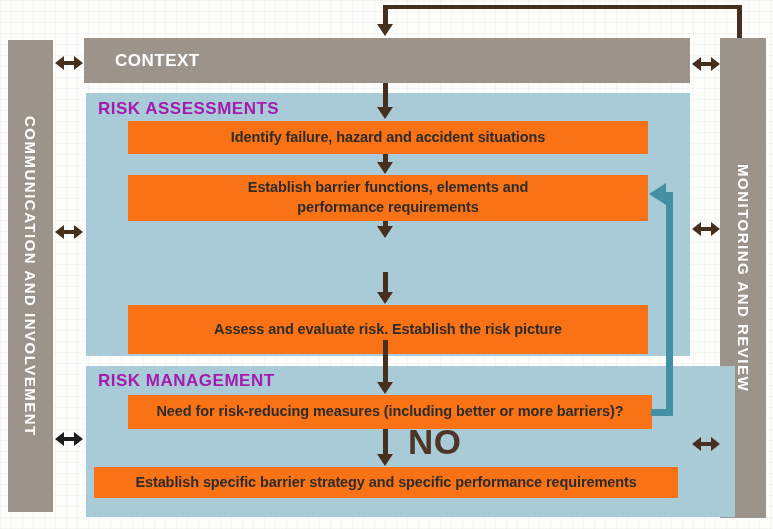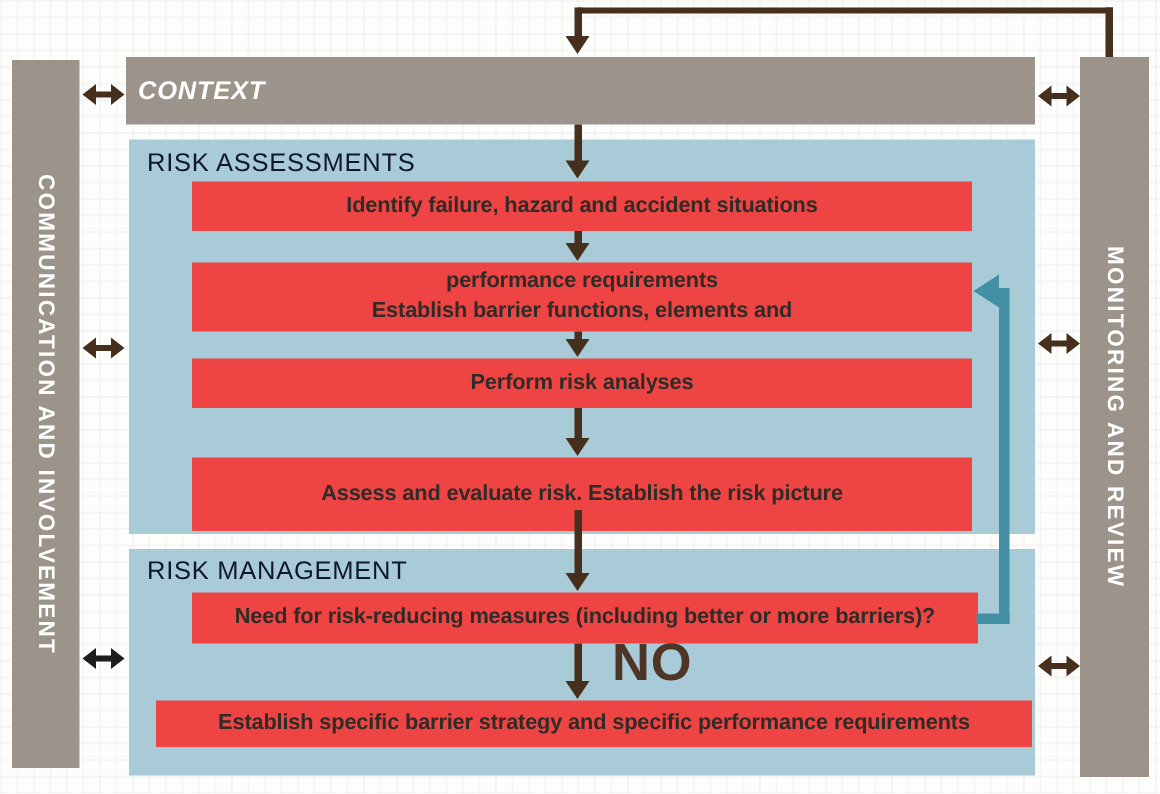--- a/index.html
+++ b/index.html
@@ -12,25 +12,25 @@
       linear-gradient(90deg, rgba(150,150,150,0.07) 1px, transparent 1px);
     background-size:11px 11px;
   }
   .bar{position:absolute;background:#9c948a;}
   .vlabel{
     width:100%;height:100%;display:flex;align-items:center;justify-content:center;
     writing-mode:vertical-rl;text-orientation:mixed;
     color:#ffffff;font-weight:700;font-size:15px;letter-spacing:1.5px;white-space:nowrap;
   }
   .context-bar{position:absolute;left:84px;top:38px;width:606px;height:45px;background:#9c948a;}
-  .context-bar .hlabel{color:#fff;font-weight:700;font-size:17px;letter-spacing:.5px;line-height:45px;padding-left:8px;font-style:italic;}
+  .context-bar .hlabel{color:#fff;font-weight:700;font-size:17px;letter-spacing:.5px;line-height:45px;padding-left:31px;}
   .panel{position:absolute;left:86px;width:604px;background:#a8cbd7;}
-  .panel-title{position:absolute;left:12px;color:#0f172a;font-weight:400;font-size:17px;letter-spacing:.5px;}
+  .panel-title{position:absolute;left:12px;color:#a21caf;font-weight:700;font-size:17px;letter-spacing:.5px;}
   .wbox{
-    position:absolute;background:#ef4444;display:flex;flex-direction:column;
+    position:absolute;background:#f97316;display:flex;flex-direction:column;
     align-items:center;justify-content:center;text-align:center;
     color:#2f2c28;font-weight:700;font-size:14.5px;line-height:1.35;letter-spacing:-0.1px;
   }
   
   .varrow{position:absolute;width:17px;}
   .varrow .shaft{position:absolute;left:6px;top:0;bottom:10px;width:5px;background:#46301d;}
   .varrow .head{position:absolute;left:0;bottom:0;width:0;height:0;
     border-left:8.5px solid transparent;border-right:8.5px solid transparent;border-top:12px solid #46301d;}
   
   .darrow{position:absolute;height:14px;width:28px;}
@@ -77,38 +77,35 @@
   <div class="context-bar">
     <div class="hlabel">CONTEXT</div>
   </div>
 
   <div class="panel" style="top:93px;height:263px;">
     <div class="panel-title" style="top:6px;">RISK ASSESSMENTS</div>
     <div class="wbox" style="left:42px;top:28px;width:520px;height:33px;">
       <span>Identify failure, hazard and accident situations</span>
     </div>
     <div class="wbox" style="left:42px;top:82px;width:520px;height:46px;">
+      <span>Establish barrier functions, elements and</span>
       <span>performance requirements</span>
-      <span>Establish barrier functions, elements and</span>
-    </div>
-    <div class="wbox" style="left:42px;top:146px;width:520px;height:33px;">
-      <span>Perform risk analyses</span>
     </div>
     <div class="wbox" style="left:42px;top:212px;width:520px;height:49px;">
       <span>Assess and evaluate risk. Establish the risk picture</span>
     </div>
   </div>
 
-  <div class="panel" style="top:366px;height:151px;">
+  <div class="panel" style="top:366px;height:151px;padding-left:45px;">
     <div class="panel-title" style="top:5px;">RISK MANAGEMENT</div>
     <div class="wbox" style="left:42px;top:29px;width:524px;height:34px;">
       <span>Need for risk-reducing measures (including better or more barriers)?</span>
     </div>
     <div class="decision no-label">NO</div>
-    <div class="wbox" style="left:8px;top:101px;width:584px;height:31px;margin-left:10px;">
+    <div class="wbox" style="left:8px;top:101px;width:584px;height:31px;">
       <span>Establish specific barrier strategy and specific performance requirements</span>
     </div>
   </div>
 
   <div class="varrow" style="left:377px;top:83px;height:36px;">
       <div class="shaft"></div>
       <div class="head"></div>
     </div>
   <div class="varrow" style="left:377px;top:154px;height:20px;">
       <div class="shaft"></div>

